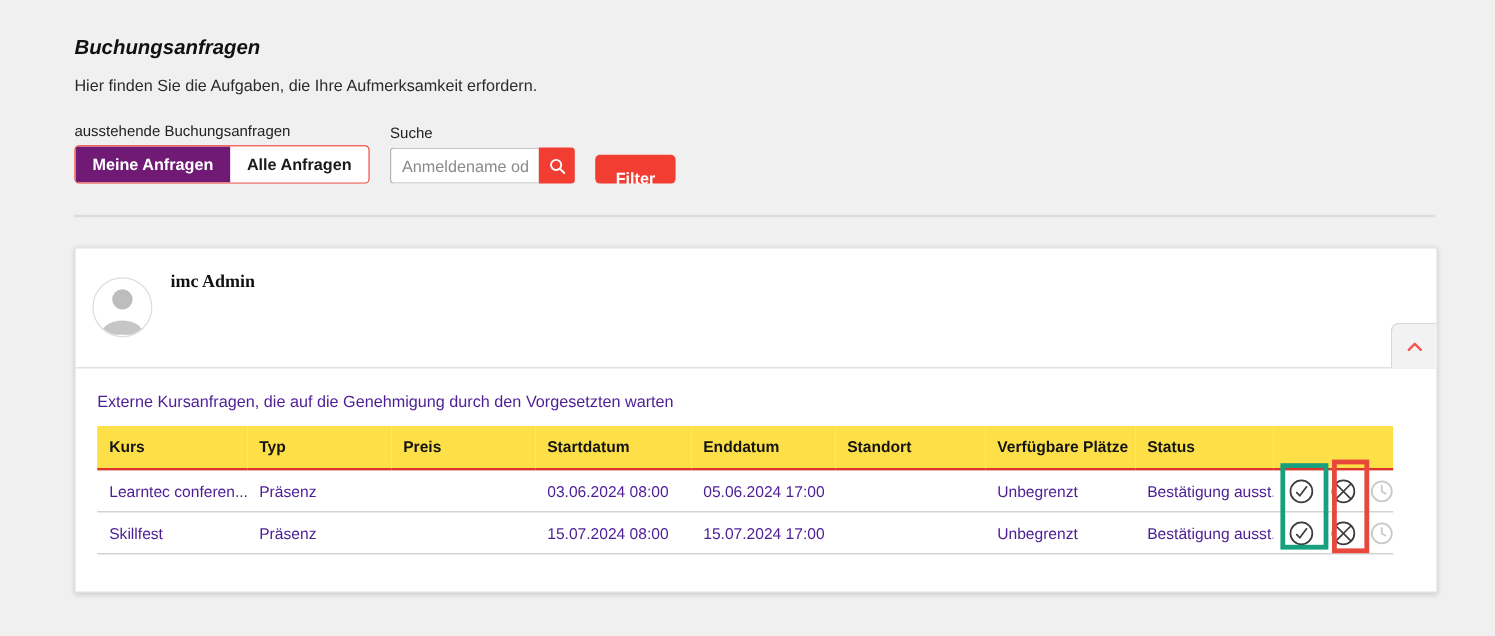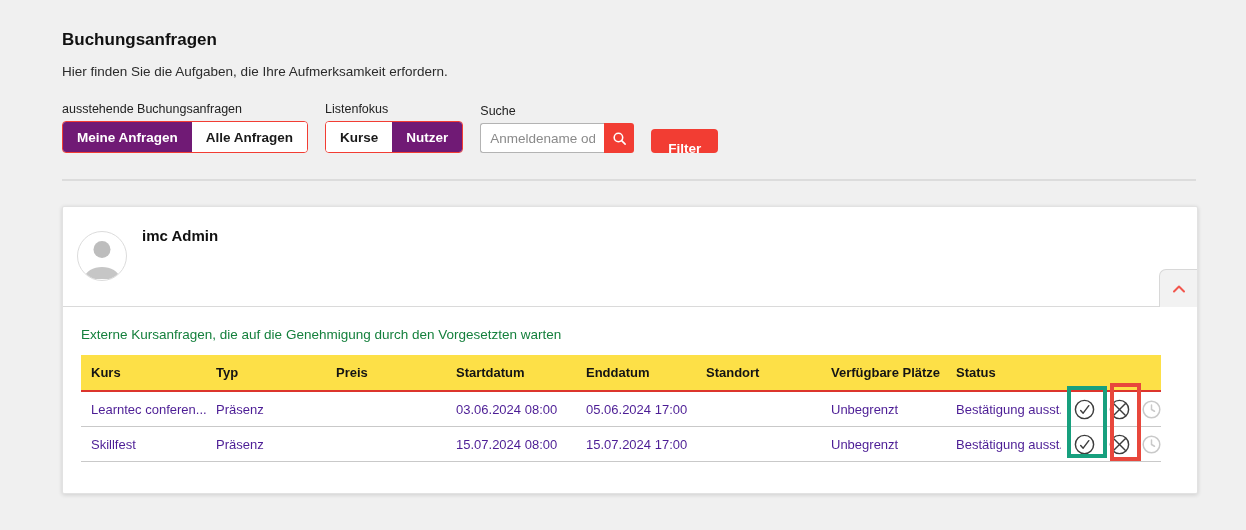--- a/index.html
+++ b/index.html
@@ -10,20 +10,21 @@
     color: #1d1d1d;
     overflow: hidden;
   }
   .page { position: relative; width: 1246px; height: 530px; }
 
   .page-title {
     margin: 30px 48px 0 62px;
     font-size: 17px;
     font-weight: 700;
     color: #111;
+    font-style: italic;
   }
   .page-subtitle {
     margin: 14px 48px 0 62px;
     font-size: 13.5px;
     color: #2b2b2b;
   }
 
   
   .filters {
     margin: 23px 48px 0 62px;
@@ -126,20 +127,21 @@
     border: 1px solid #dcdcdc;
     overflow: hidden;
     background: #fff;
   }
   .user-name {
     position: absolute;
     left: 79px; top: 20px;
     font-size: 15px;
     font-weight: 700;
     color: #111;
+    font-family: Liberation Serif, serif;
   }
   .collapse-tab {
     position: absolute;
     right: 0; bottom: -1px;
     width: 38px; height: 38px;
     background: #f2f2f2;
     border: 1px solid #d8d8d8;
     border-right: none;
     border-bottom: none;
     border-top-left-radius: 7px;
@@ -147,21 +149,21 @@
     cursor: pointer;
     display: flex;
     align-items: center;
     justify-content: center;
   }
 
   .card-body { padding-left: 18px; }
   .section-title {
     padding: 20px 0 13px 0;
     font-size: 13.5px;
-    color: #15803d;
+    color: #4c1d95;
   }
 
   .table-wrap { position: relative; width: 1080px; }
   table { width: 1080px; border-collapse: collapse; table-layout: fixed; }
   thead tr { background: #fde047; }
   th {
     padding: 10px 10px;
     font-size: 13px;
     font-weight: 700;
     text-align: left;
@@ -220,27 +222,20 @@
 
   <div class="filters">
     <div class="fgroup">
       <div class="flabel">ausstehende Buchungsanfragen</div>
       <div class="toggle-group">
         <button class="tbtn active">Meine Anfragen</button>
         <button class="tbtn">Alle Anfragen</button>
       </div>
     </div>
 
-    <div class="fgroup">
-      <div class="flabel">Listenfokus</div>
-      <div class="toggle-group">
-        <button class="tbtn">Kurse</button>
-        <button class="tbtn active">Nutzer</button>
-      </div>
-    </div>
 
     <div class="fgroup">
       <div class="flabel">Suche</div>
       <div class="search-box">
         <input class="search-input" type="text" placeholder="Anmeldename oder" style="">
         <button class="search-btn">
           <span style="display:flex">
             <svg width="17" height="17" viewBox="0 0 24 24" fill="none" stroke="#ffffff" stroke-width="2.2" stroke-linecap="round">
               <circle cx="10.5" cy="10.5" r="6"></circle>
                 <line x1="15" y1="15" x2="20" y2="20"></line>

